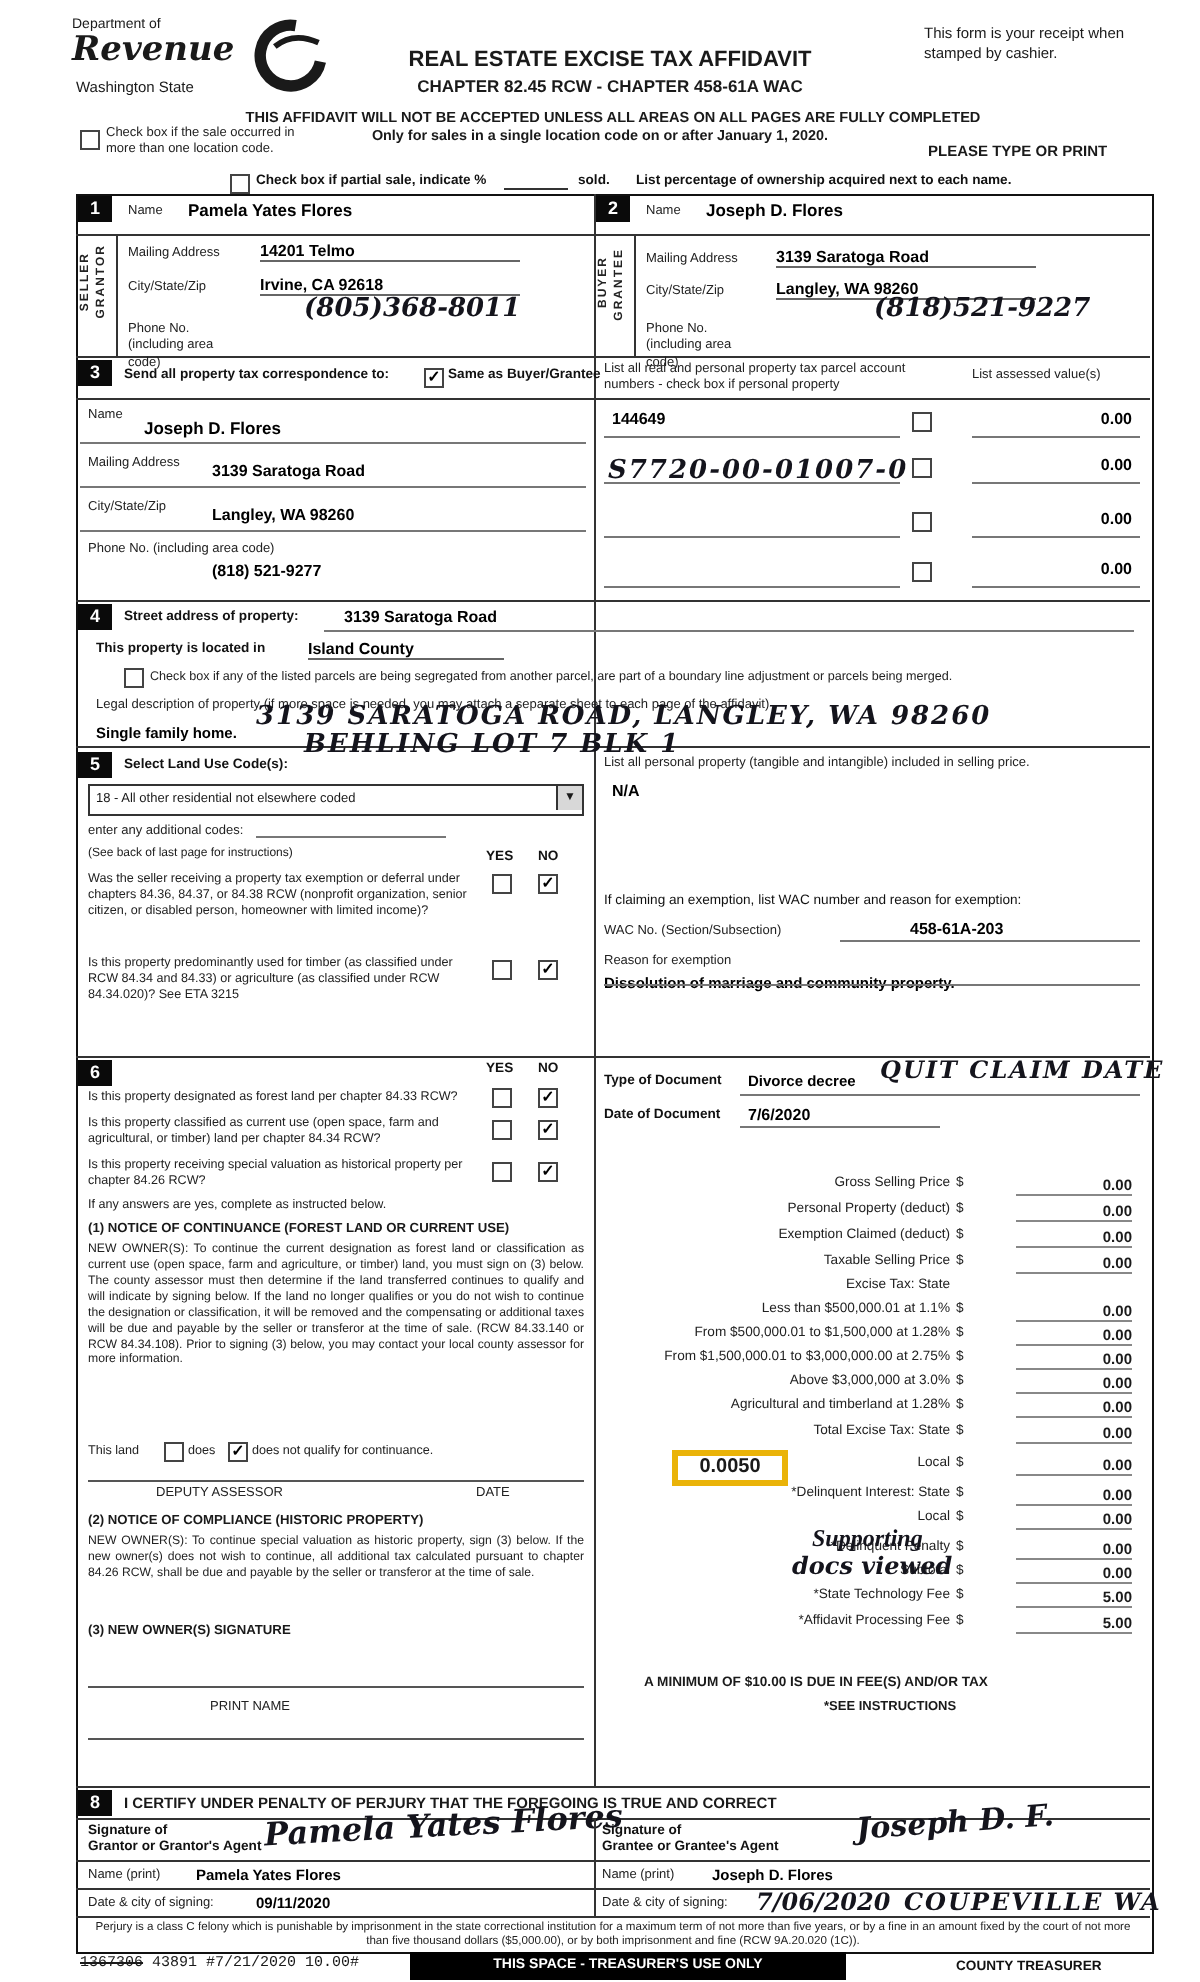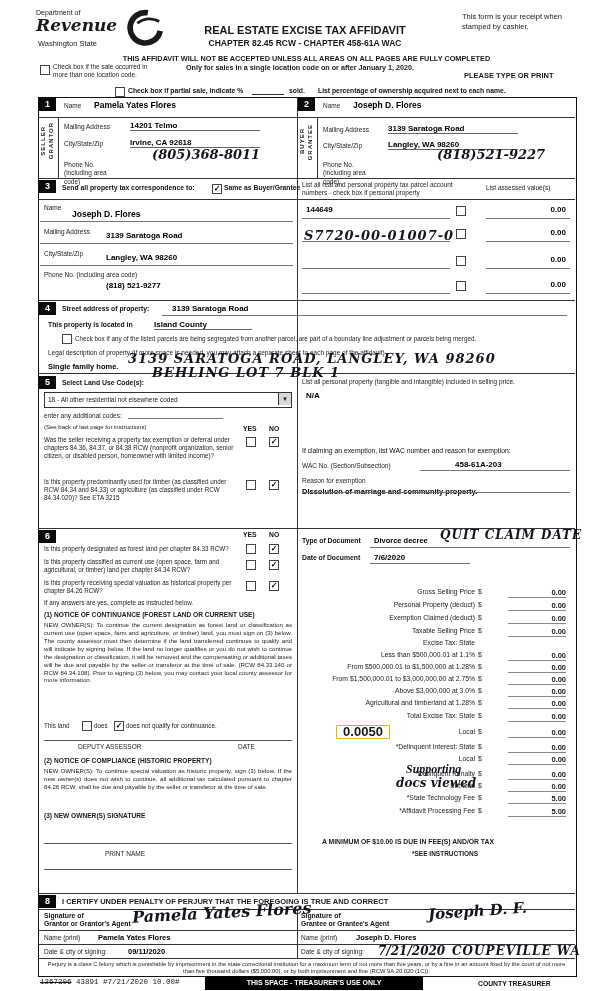--- a/index.html
+++ b/index.html
@@ -265,21 +265,21 @@
       <span class="fee-label">Agricultural and timberland at 1.28%</span>
       <span class="fee-cur">$</span>
       <span class="fee-value">0.00</span>
     </div>
   <div class="fee-row abs" style="top:712px;">
       <span class="fee-label">Total Excise Tax: State</span>
       <span class="fee-cur">$</span>
       <span class="fee-value">0.00</span>
     </div>
   <div class="fee-row abs" style="top:728px;">
-    <span style="position:absolute;left:36px;top:-3px;width:52px;height:12px;border:1px solid #eab308;text-align:center;font-size:13px;font-weight:bold;line-height:12px;">0.0050</span>
+    <span style="position:absolute;left:36px;top:-3px;width:52px;height:12px;border:3px solid #eab308;text-align:center;font-size:10px;font-weight:bold;line-height:12px;">0.0050</span>
     <span class="fee-label">Local</span>
       <span class="fee-cur">$</span>
       <span class="fee-value">0.00</span>
   </div>
   <div class="fee-row abs" style="top:743px;">
       <span class="fee-label">*Delinquent Interest: State</span>
       <span class="fee-cur">$</span>
       <span class="fee-value">0.00</span>
     </div>
   <div class="fee-row abs" style="top:755px;">
@@ -327,21 +327,21 @@
 
   <span class="abs l" style="left:44px;top:934px;">Name (print)</span>
   <span class="abs v" style="left:98px;top:933px;font-size:7.5px;">Pamela Yates Flores</span>
   <span class="abs l" style="left:301px;top:934px;">Name (print)</span>
   <span class="abs v" style="left:356px;top:933px;font-size:7.5px;">Joseph D. Flores</span>
   <div class="abs line" style="left:38px;top:944px;width:537px;height:1px;"></div>
 
   <span class="abs l" style="left:44px;top:948px;">Date &amp; city of signing:</span>
   <span class="abs v" style="left:128px;top:947px;font-size:7.5px;">09/11/2020</span>
   <span class="abs l" style="left:301px;top:948px;">Date &amp; city of signing:</span>
-  <span class="abs hand" style="left:378px;top:944px;font-size:12px;">7/21/2020</span>
+  <span class="abs hand" style="left:378px;top:944px;font-size:12px;">7/06/2020</span>
   <span class="abs hand" style="left:452px;top:944px;font-size:12px;letter-spacing:1px;">COUPEVILLE  WA</span>
   <div class="abs line" style="left:297px;top:909px;width:1px;height:49px;"></div>
   <div class="abs line" style="left:38px;top:958px;width:537px;height:1px;"></div>
 
   <div class="abs" style="left:44px;top:960.5px;width:525px;text-align:center;font-size:5.8px;line-height:1.25;color:#222;">Perjury is a class C felony which is punishable by imprisonment in the state correctional institution for a maximum term of not more than five years, or by a fine in an amount fixed by the court of not more than five thousand dollars ($5,000.00), or by both imprisonment and fine (RCW 9A.20.020 (1C)).</div>
 
   <span class="abs mono" style="left:40px;top:978px;font-size:7.5px;">
     <span class="struck">1367306</span>
     <span>43891 #7/21/2020 10.00#</span>
   </span>

